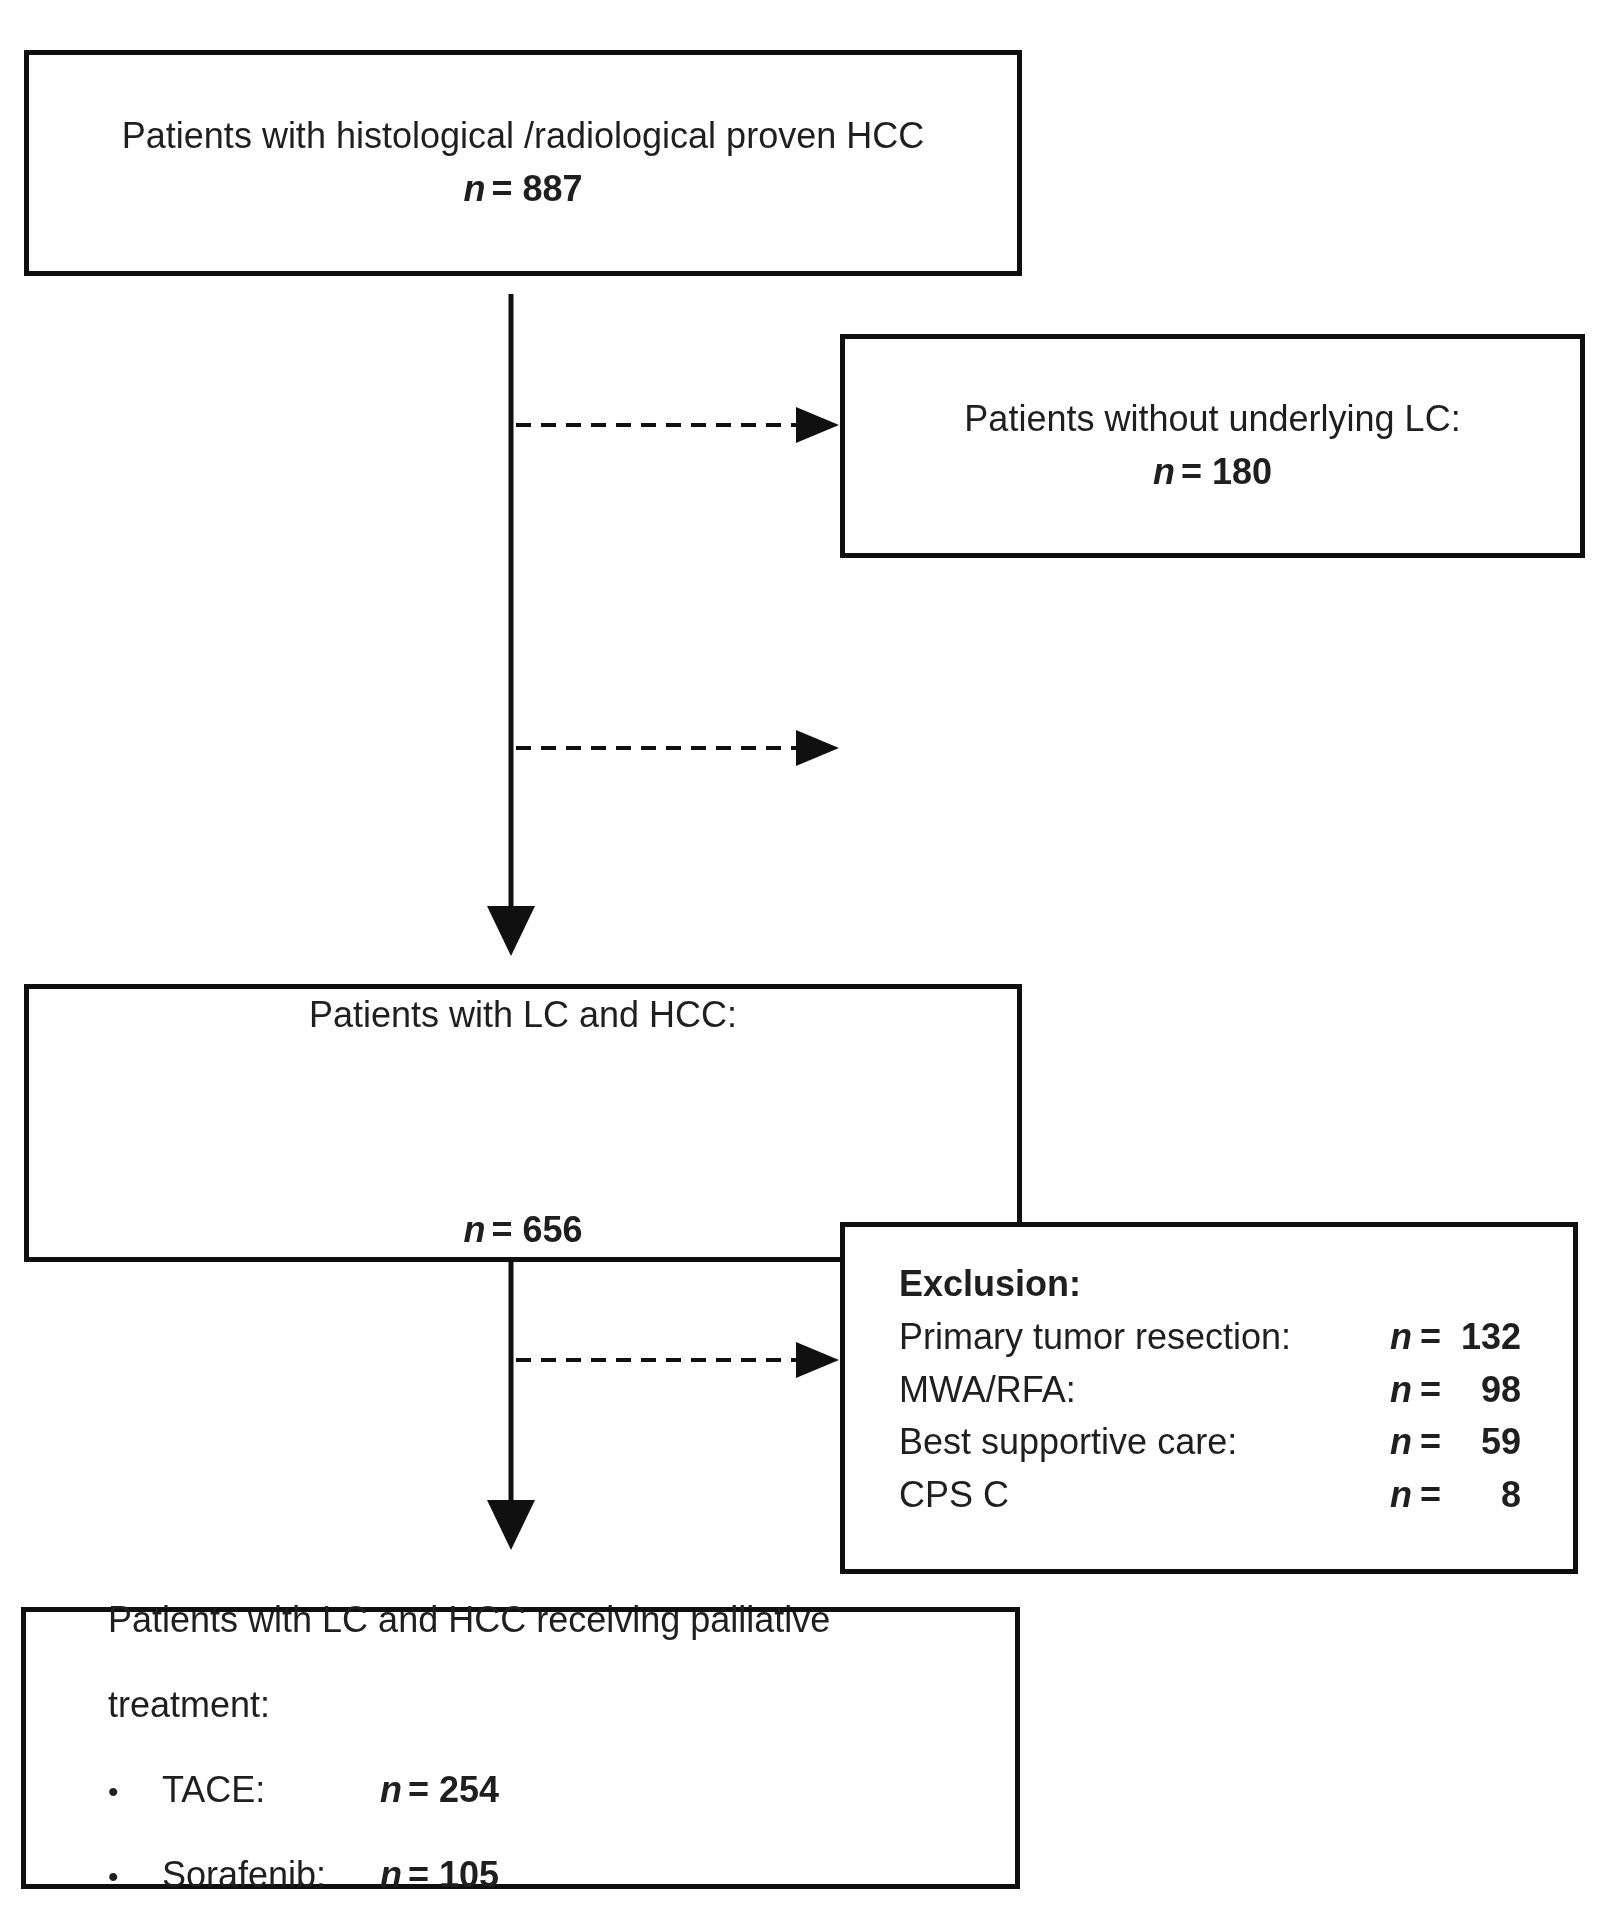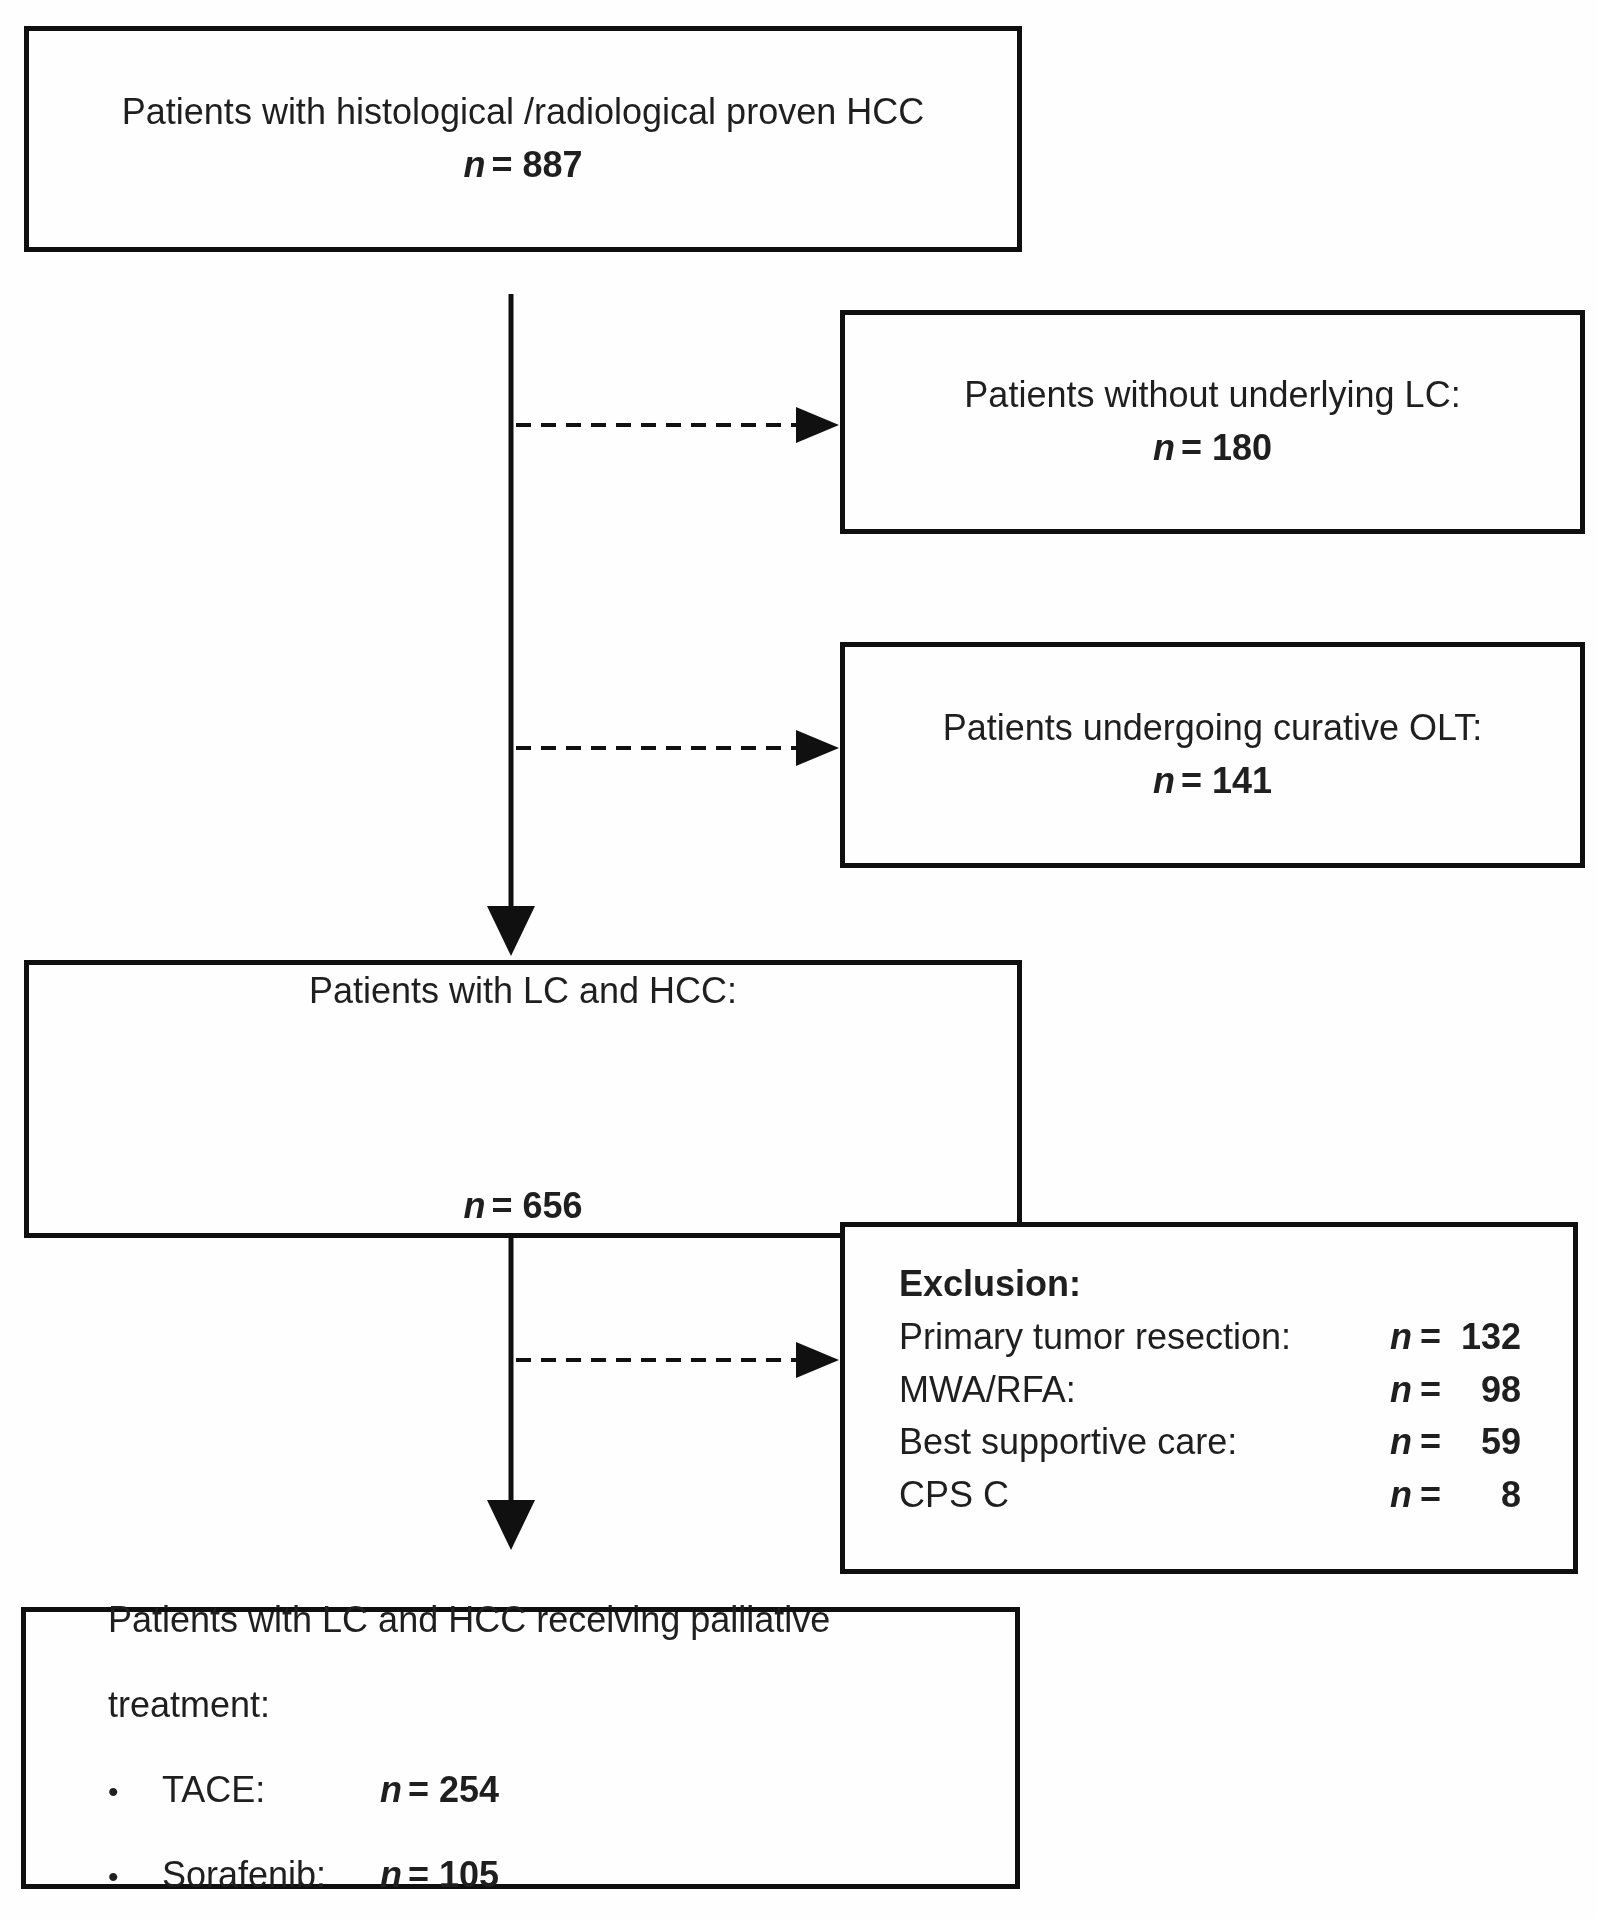--- a/index.html
+++ b/index.html
@@ -19,20 +19,21 @@
     background: #fefefe;
     font-size: 36px;
     line-height: 1.47;
   }
   .box.center {
     display: flex;
     flex-direction: column;
     justify-content: center;
     align-items: center;
     text-align: center;
+    margin-top: 24px;
   }
   .n-line { font-weight: bold; }
   .n-line i { font-style: italic; padding-right: 6px; }
   
   #top-box    { left: 24px;  top: 26px;   width: 998px; height: 226px; }
   #side-box-1 { left: 840px; top: 310px;  width: 745px; height: 224px; }
   #side-box-2 { left: 840px; top: 642px;  width: 745px; height: 226px; }
   #middle-box { left: 24px;  top: 960px;  width: 998px; height: 278px; justify-content: space-between; }
   #exclusion-box {
     left: 840px; top: 1222px; width: 738px; height: 352px;
@@ -88,24 +89,20 @@
   <div class="box center" id="top-box">
     <div>Patients with histological /radiological proven HCC</div>
     <div class="n-line"><i>n</i><span>= 887</span></div>
   </div>
 
   <div class="box center" id="side-box-1">
     <div>Patients without underlying LC:</div>
     <div class="n-line"><i>n</i><span>= 180</span></div>
   </div>
 
-  <div class="box center" id="side-box-2">
-    <div>Patients undergoing curative OLT:</div>
-    <div class="n-line"><i>n</i><span>= 141</span></div>
-  </div>
 
   <div class="box center" id="middle-box">
     <div>Patients with LC and HCC:</div>
     <div class="n-line"><i>n</i><span>= 656</span></div>
   </div>
 
   <div class="box" id="exclusion-box">
     <div class="excl-title">Exclusion:</div>
     <div class="excl-row">
       <span class="label">Primary tumor resection:</span>

